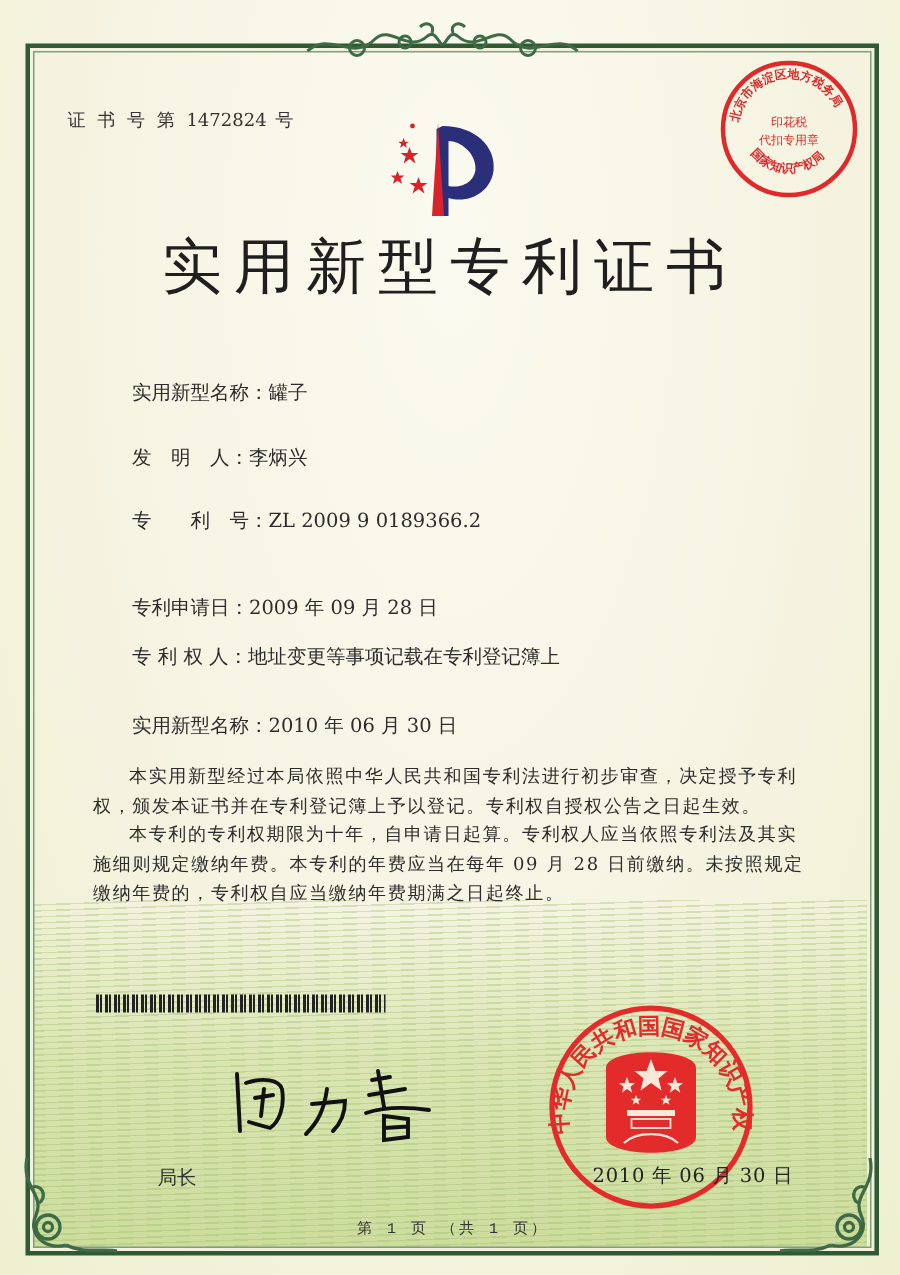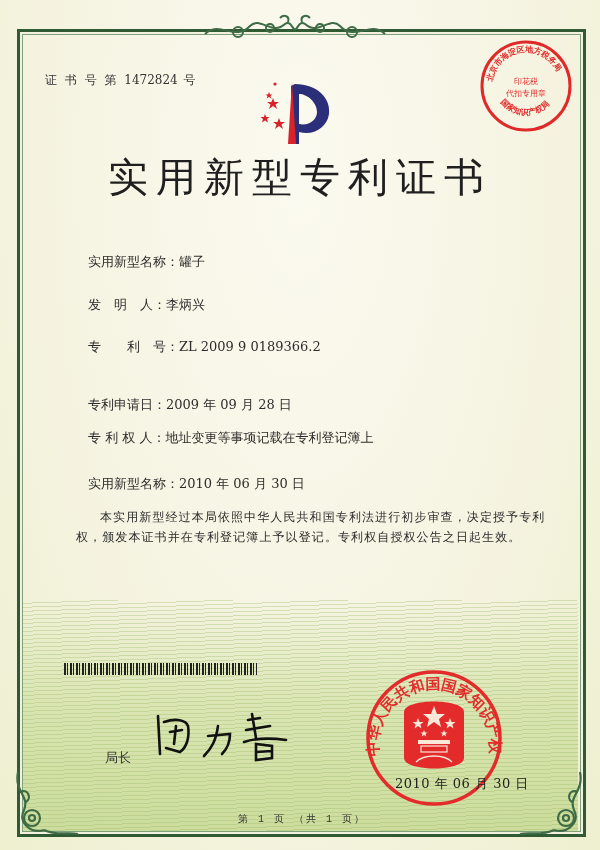--- a/index.html
+++ b/index.html
@@ -51,32 +51,32 @@
   .fields { position: absolute; left: 62px; top: 253px; }
   .field {
     position: absolute; left: 0; white-space: nowrap;
     font-size: 13px; color: #2c2c2c; margin-left: 26px;
   }
   .field .label { display: inline-block; }
   .field .value { display: inline-block; }
 
   .body-text {
     position: absolute; left: 62px; top: 508px; width: 478px;
-    font-size: 12px; line-height: 19.5px; color: #2c2c2c; letter-spacing: 1.1px; margin-left: 14px;
+    font-size: 12px; line-height: 19.5px; color: #2c2c2c; letter-spacing: 1.1px;
   }
   .body-text p { margin: 0; text-indent: 24px; }
 
   .barcode {
     position: absolute; left: 64px; top: 663px; width: 193px; height: 12px;
     background: repeating-linear-gradient(90deg,
       #222 0 2px, transparent 2px 3px, #222 3px 4px, transparent 4px 6px,
       #222 6px 7px, #222 7px 8px, transparent 8px 9px, #222 9px 10px, transparent 10px 12px);
   }
   .director {
-    position: absolute; left: 105px; top: 749px;
+    position: absolute; left: 105px; top: 776px;
     font-family: Liberation Sans, sans-serif;
     font-size: 13px; color: #333;
   }
   .signature { position: absolute; left: 152px; top: 708px; width: 140px; height: 55px; }
 
   .seal-top { position: absolute; left: 478px; top: 38px; width: 96px; height: 96px; }
   .seal-main { position: absolute; left: 364px; top: 668px; width: 140px; height: 140px; }
   .seal-date {
     position: absolute; left: 395px; top: 775px;
     font-size: 13px; color: #222; letter-spacing: 0.5px;
@@ -159,20 +159,21 @@
     <div class="field" style="top:176px">
       <span class="label">专 利 权 人：</span><span class="value">地址变更等事项记载在专利登记簿上</span>
     </div>
     <div class="field" style="top:222px">
       <span class="label">实用新型名称：</span><span class="value">2010 年 06 月 30 日</span>
     </div>
   </div>
 
   <div class="body-text">
     <p>本实用新型经过本局依照中华人民共和国专利法进行初步审查，决定授予专利权，颁发本证书并在专利登记簿上予以登记。专利权自授权公告之日起生效。</p>
+    <p>本专利的专利权期限为十年，自申请日起算。专利权人应当依照专利法及其实施细则规定缴纳年费。本专利的年费应当在每年 09 月 28 日前缴纳。未按照规定缴纳年费的，专利权自应当缴纳年费期满之日起终止。</p>
   </div>
 
   <div class="barcode"></div>
 
   <div class="director">局长</div>
   <svg class="signature" viewBox="0 0 140 55">
     <g fill="none" stroke="#111" stroke-width="2.6" stroke-linecap="round">
       <path d="M6 8 L8 46"></path>
       <path d="M12 14 C24 10, 34 12, 36 18 C38 30, 34 40, 28 44 L14 40"></path>
       <path d="M18 24 L30 22 M24 18 L22 36"></path>

